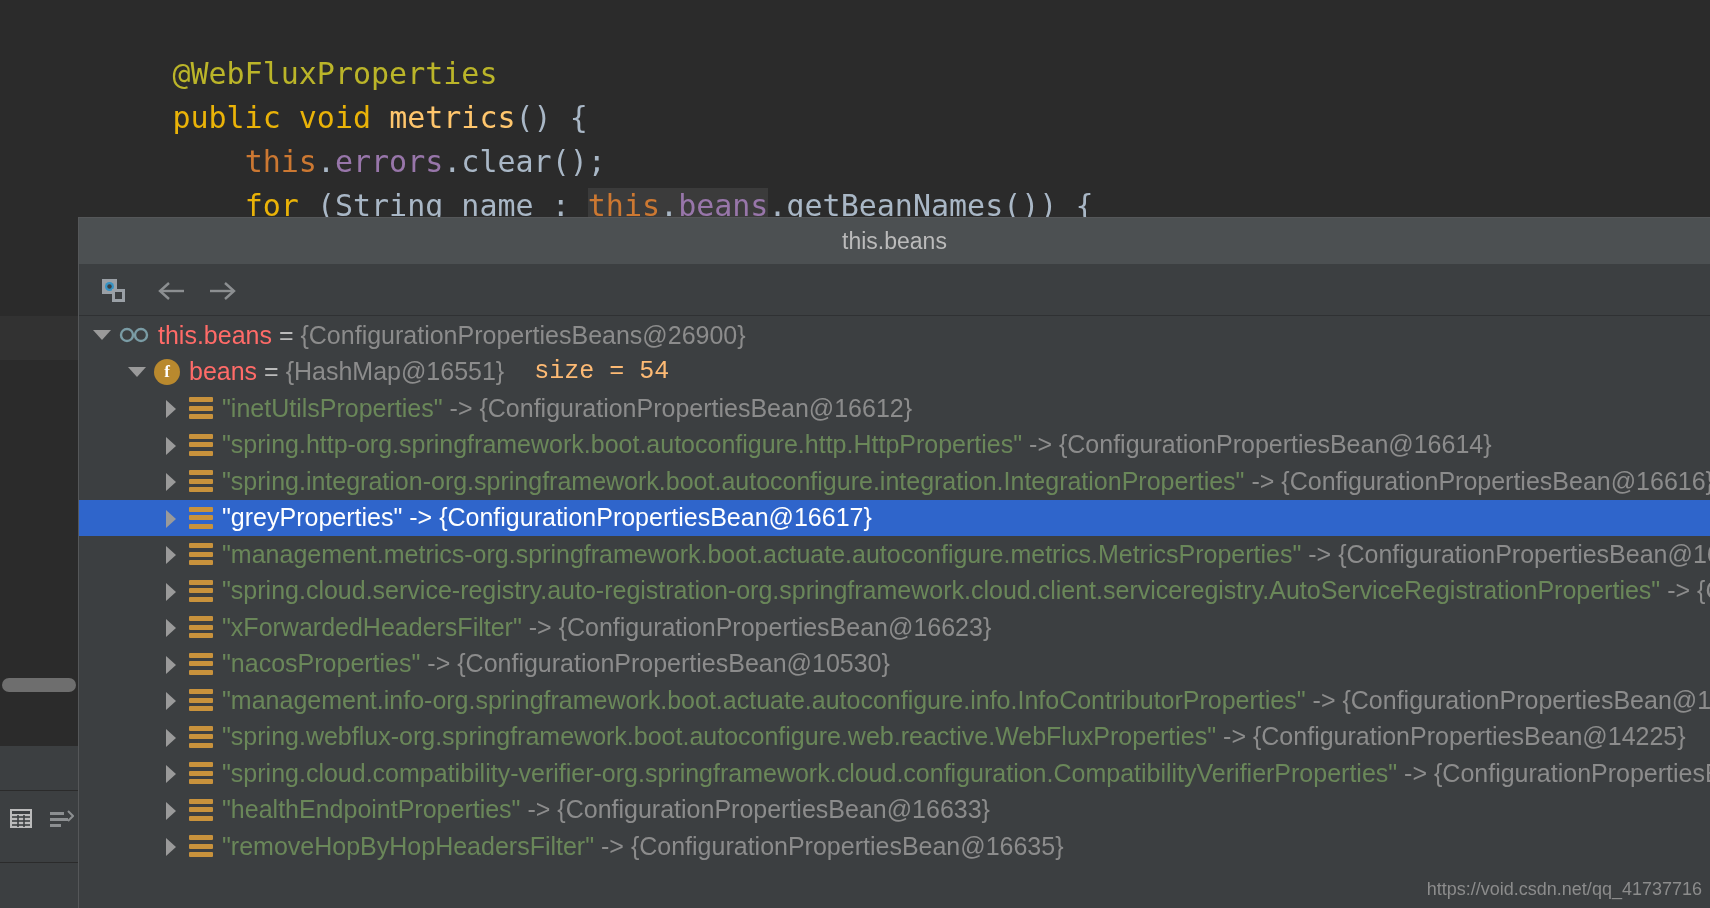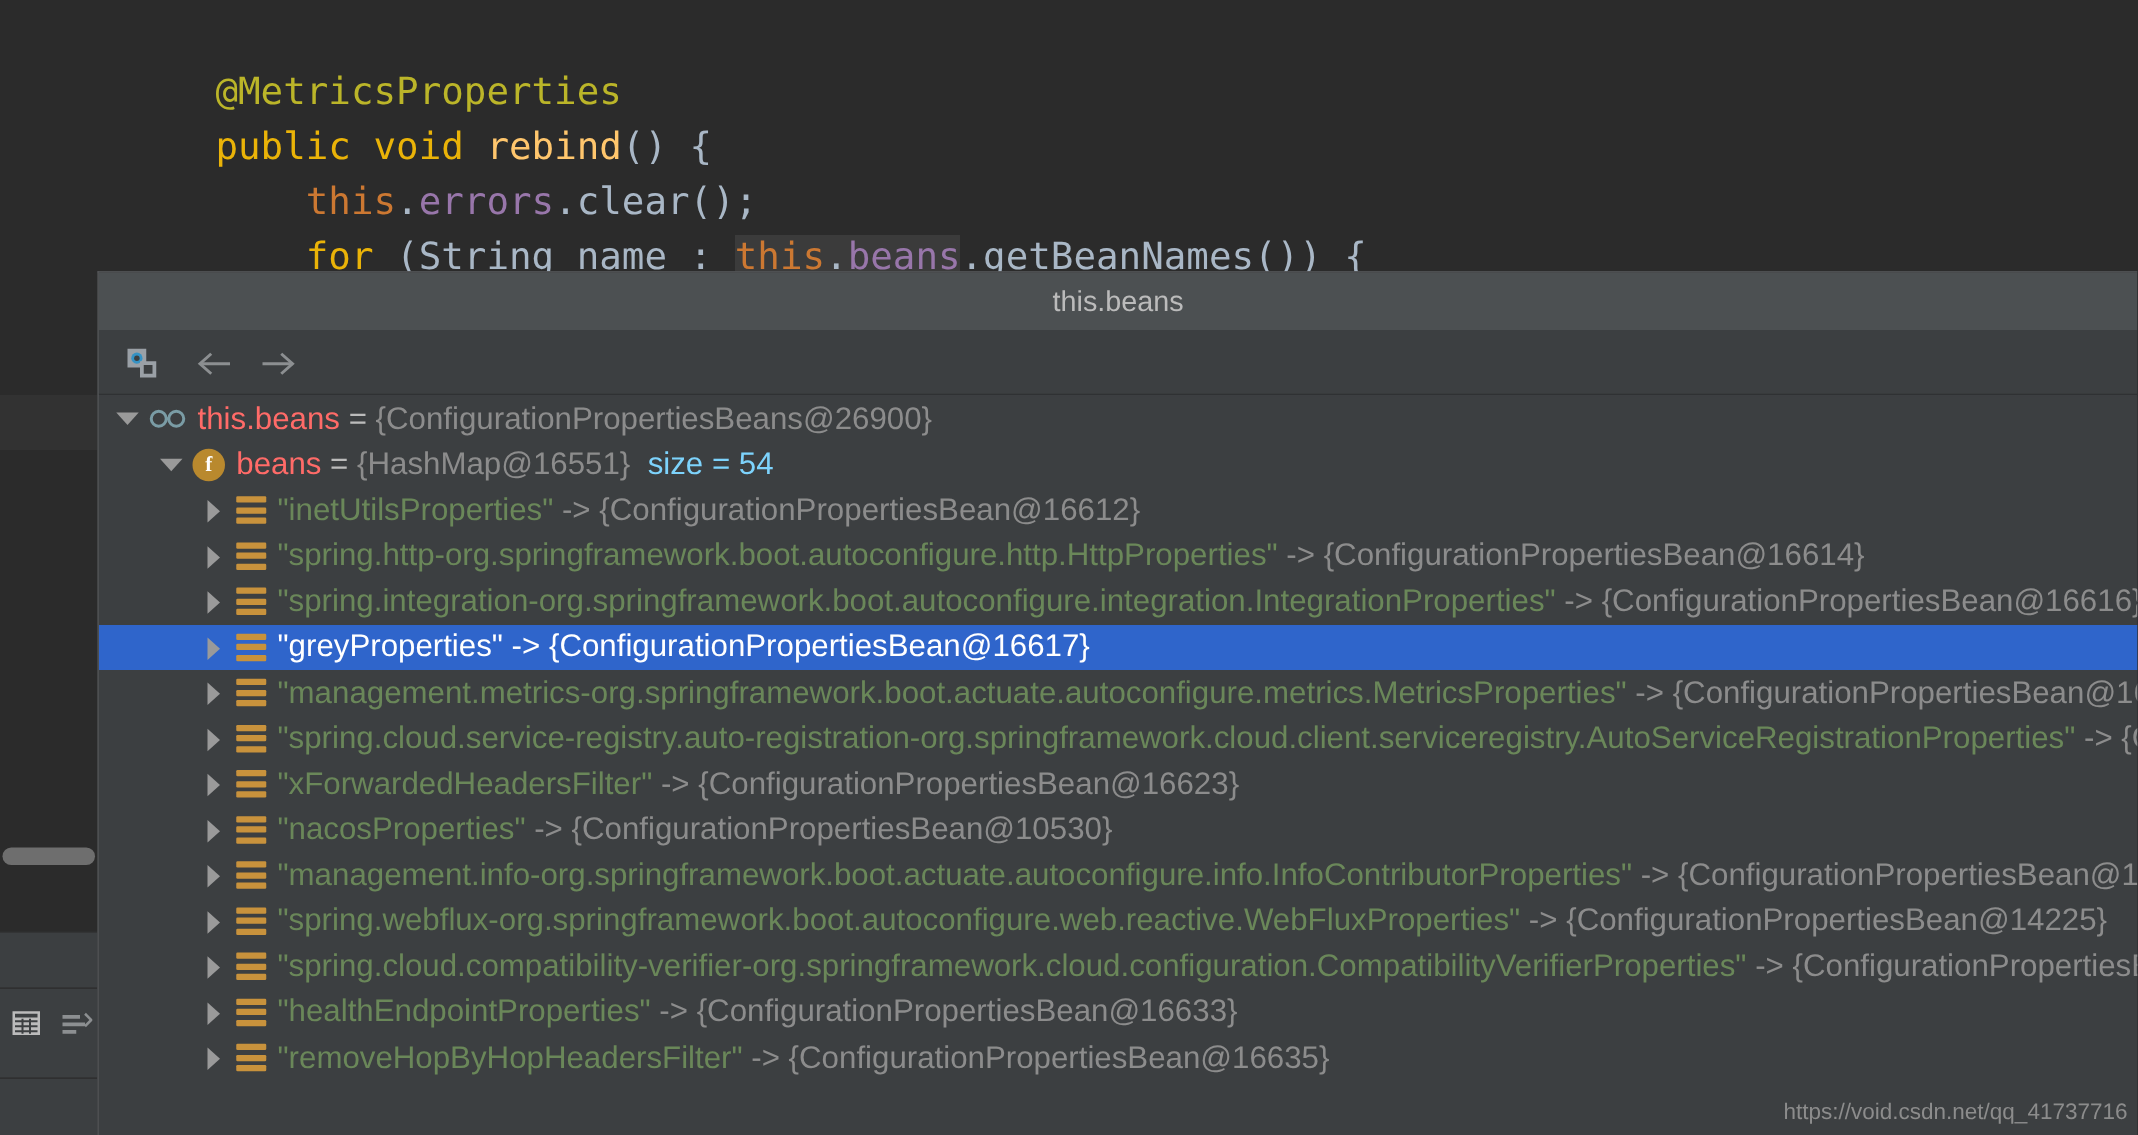--- a/index.html
+++ b/index.html
@@ -200,21 +200,21 @@
     border-radius: 1px;
   }
   .ico-entry i:nth-child(1) { width: 24px; }
   .ico-entry i:nth-child(2) { width: 24px; }
   .ico-entry i:nth-child(3) { width: 24px; }
 
   .txt { display: inline-block; }
   .c-name { color: #ff6b68; }
   .c-eq { color: #bbbbbb; }
   .c-type { color: #8c8c8c; }
-  .c-size { color: #7dd3fc; }
+  .c-size { color: #fdba74; font-family: Liberation Mono, monospace; }
   .c-key { color: #6a8759; }
   .c-arrow { color: #8c8c8c; }
   .row.selected .c-key,
   .row.selected .c-arrow,
   .row.selected .c-type,
   .row.selected .c-name,
   .row.selected .c-eq,
   .row.selected .c-size { color: #ffffff; }
 
   .watermark {
@@ -226,24 +226,24 @@
     font-family: "Liberation Sans", sans-serif;
   }
 </style>
 </head>
 <body>
 
 <div id="root">
 
   <div class="editor">
     <div class="code-line" style="top:8px;left:64px;">
-      <span class="tok-ann">@MetricsProperties</span>
+      <span class="tok-ann">@WebFluxProperties</span>
     </div>
     <div class="code-line" style="top:52px;left:64px;">
-      <span class="tok-kw">public void </span><span class="tok-method">rebind</span><span class="tok-plain">() {</span>
+      <span class="tok-kw">public void </span><span class="tok-method">metrics</span><span class="tok-plain">() {</span>
     </div>
     <div class="code-line" style="top:96px;left:64px;">
       <span class="tok-plain">    </span><span class="tok-this">this</span><span class="tok-plain">.</span><span class="tok-field">errors</span><span class="tok-plain">.clear();</span>
     </div>
     <div class="code-line" style="top:140px;left:64px;">
       <span class="tok-plain">    </span><span class="tok-kw">for </span><span class="tok-plain">(String name : </span><span class="hl-ident"><span class="tok-this">this</span><span class="tok-plain">.</span><span class="tok-field">beans</span></span><span class="tok-plain">.getBeanNames()) {</span>
     </div>
 
     
     <div class="code-line" style="top:276px;left:50px;">

